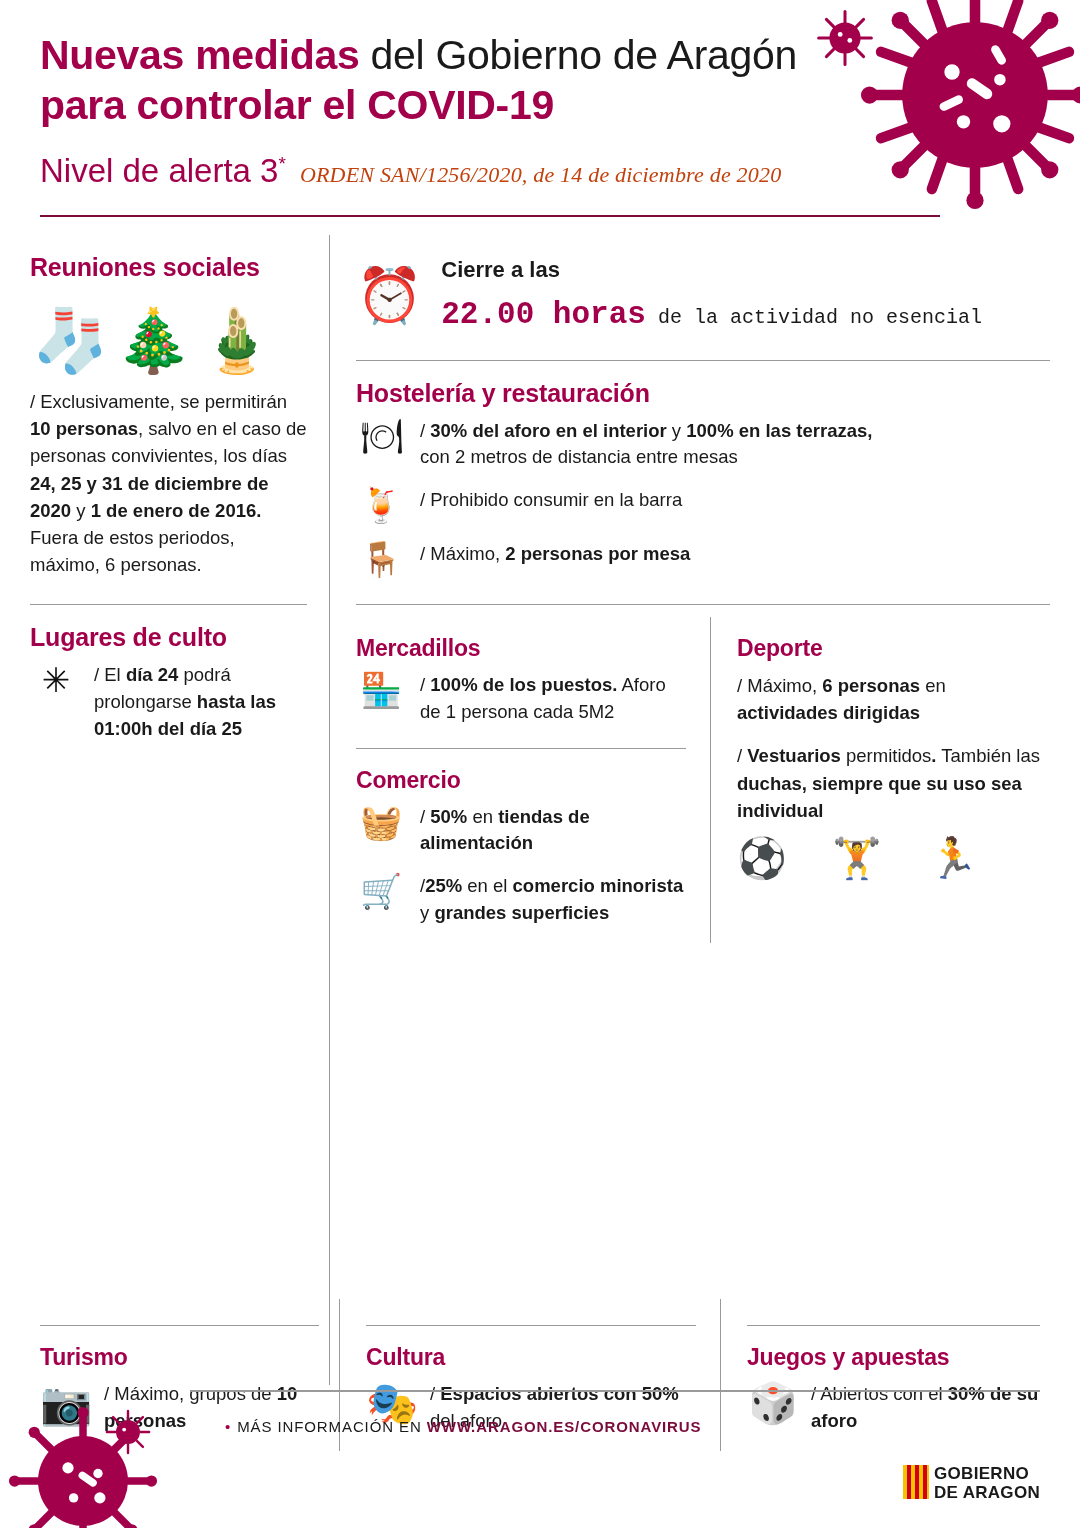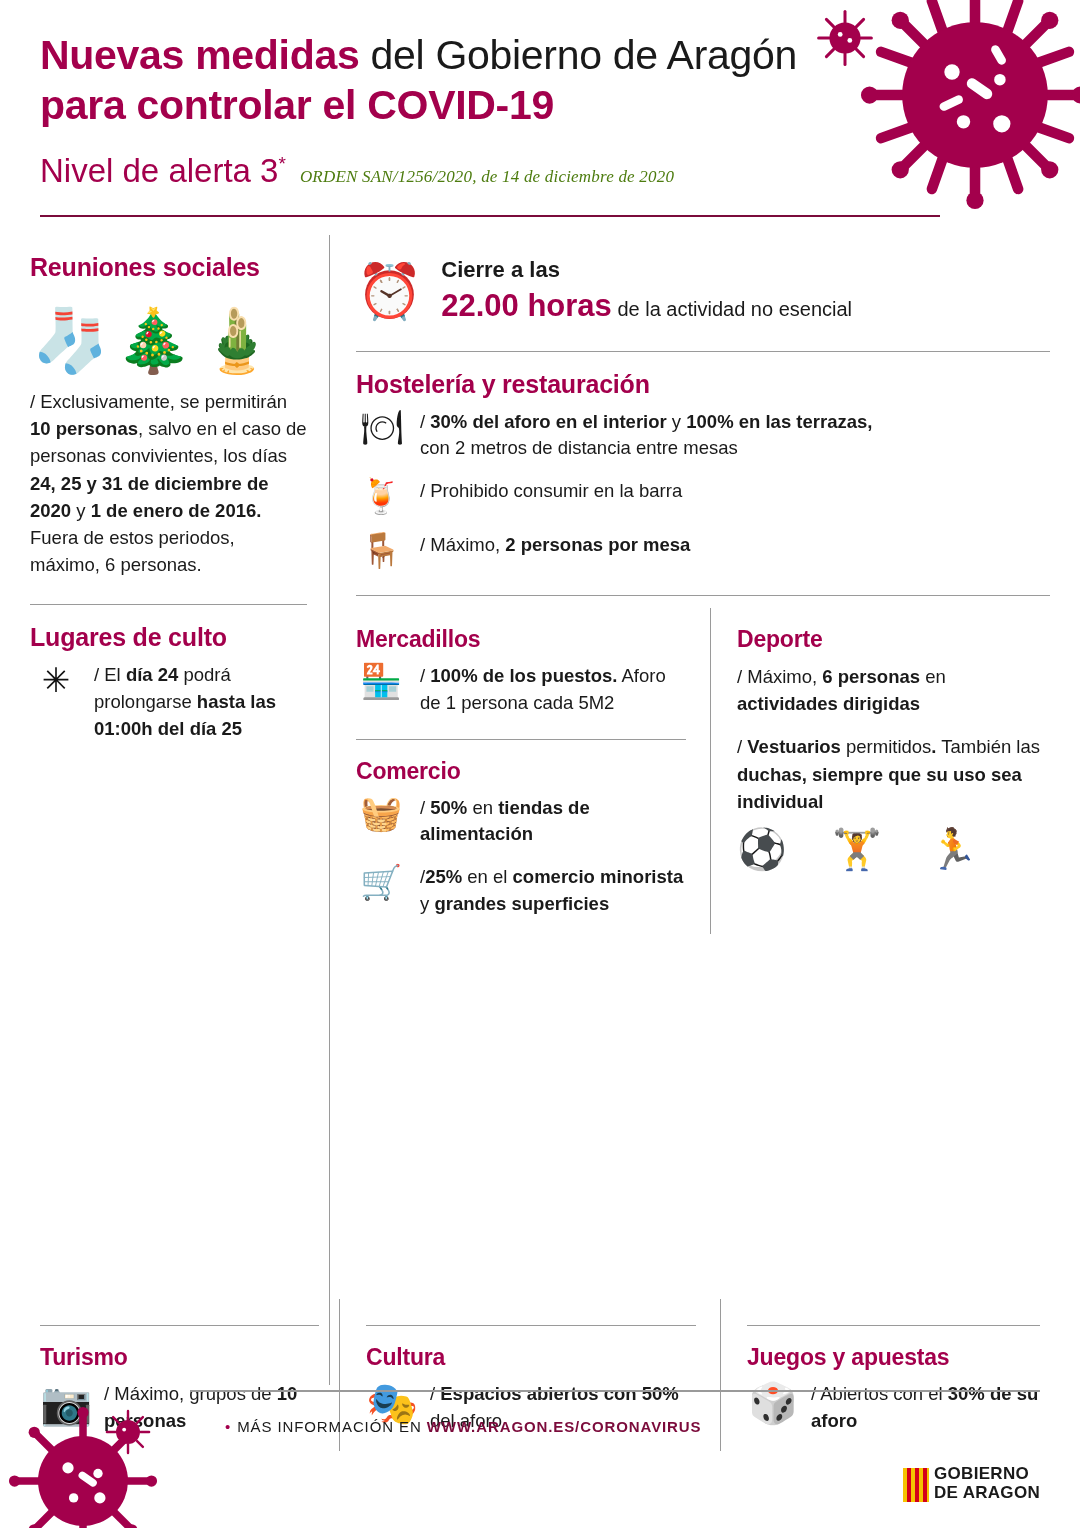--- a/index.html
+++ b/index.html
@@ -44,23 +44,23 @@
   }
   .alert-level {
     font-size: 33px;
     color: #a3004c;
     font-weight: 400;
   }
   .alert-level sup {
     font-size: 19px;
   }
   .order-ref {
-    font-size: 17px;
+    font-size: 22px;
     font-style: italic;
-    color: #4d7c0f;
+    color: #c2410c;
     font-family: "Liberation Serif", serif;
     letter-spacing: 0.2px;
   }
   .header-rule {
     position: absolute;
     left: 40px;
     right: 140px;
     bottom: 18px;
     height: 2px;
     background: #7b0b3b;
@@ -165,21 +165,22 @@
   .clock-row .ico { font-size: 54px; line-height: 1; }
   .closing-line1 {
     font-size: 22px;
     font-weight: 700;
     color: #1a1a1a;
     line-height: 1.2;
   }
   .closing-line2 {
     font-size: 20px;
     line-height: 1.2;
-    margin-top: 4px;
+    margin-top: 13px;
+    font-family: Liberation Mono, monospace;
   }
   .closing-line2 .hours {
     color: #a3004c;
     font-weight: 700;
     font-size: 31px;
   }
 
   
   .two-col {
     display: flex;
@@ -248,21 +249,21 @@
     left: 104px;
     bottom: 72px;
     width: 48px;
     height: 48px;
   }
   .gob-logo {
     position: absolute;
     right: 40px;
     bottom: 26px;
     display: flex;
-    align-items: flex-end;
+    align-items: flex-start;
     gap: 5px;
   }
   .gob-flag {
     width: 26px;
     height: 34px;
     display: block;
   }
   .gob-text {
     font-size: 17px;
     font-weight: 700;

